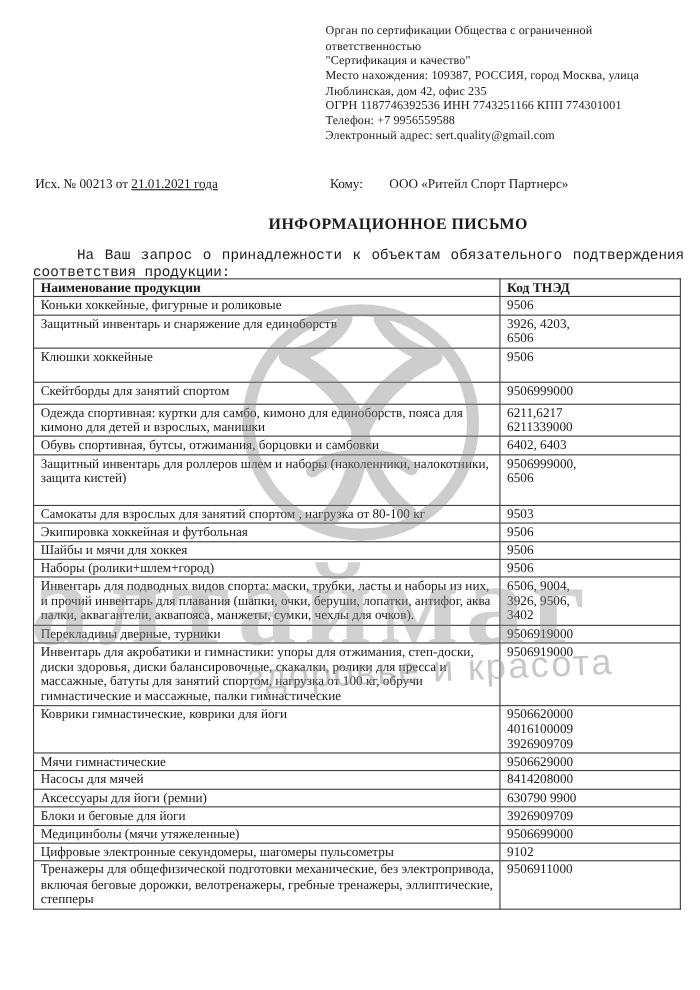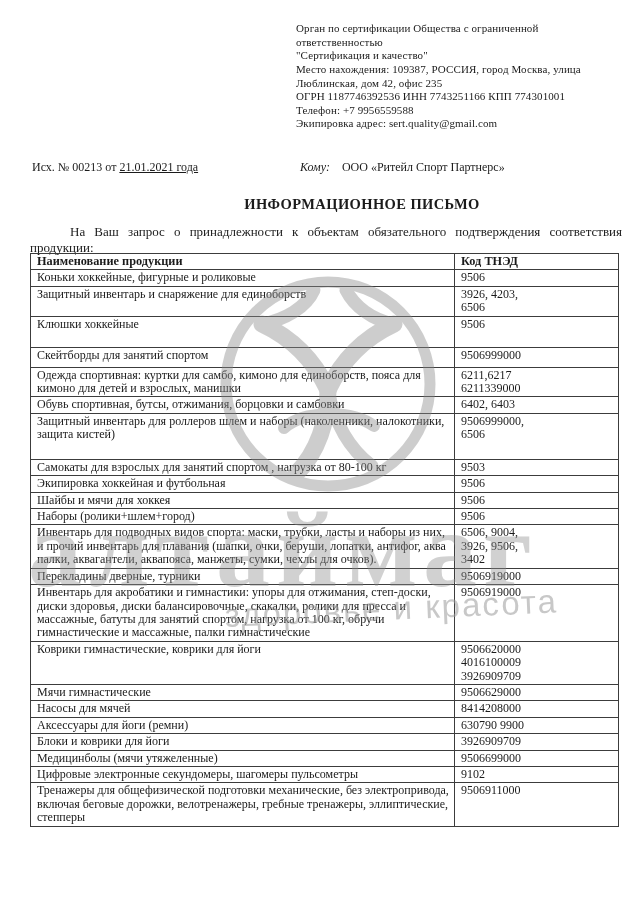--- a/index.html
+++ b/index.html
@@ -9,28 +9,28 @@
     font-family:"Liberation Serif","DejaVu Serif",serif;
   }
   .org-block{
     position:absolute;left:296px;top:22px;width:332px;
     font-size:11px;line-height:1.24;letter-spacing:.1px;
   }
   .ref-row{position:absolute;top:160px;left:32px;width:590px;font-size:12px;}
   .ref-no{position:absolute;left:0;top:0;}
   .ref-date{text-decoration:underline;}
   .to-line{position:absolute;left:268px;top:0;}
-  .to-label{margin-right:12px;font-style:italic;}
+  .to-label{margin-right:24px;}
   .doc-title{
     position:absolute;top:196px;left:0;width:636px;text-align:center;
     font-weight:bold;font-size:14.5px;letter-spacing:.4px;padding-left:44px;
   }
   .intro{
     position:absolute;top:224px;left:30px;width:592px;
-    font-size:13px;line-height:1.22;text-align:justify;text-indent:40px;
+    font-size:13px;line-height:1.22;text-align:justify;text-indent:40px;font-family:Liberation Mono, monospace;
   }
   table.doc-table{
     position:absolute;top:253px;left:30px;width:589px;
     border-collapse:collapse;table-layout:fixed;
     font-size:12px;line-height:13.4px;
   }
   .doc-table th,.doc-table td{
     border:1px solid #3c3c3c;padding:1px 5px 1px 6px;
     vertical-align:top;text-align:left;font-weight:normal;
   }
@@ -56,21 +56,21 @@
 </head>
 <body>
 
 <div class="org-block">
   <div>Орган по сертификации Общества с ограниченной ответственностью</div>
   <div>"Сертификация и качество"</div>
   <div>Место нахождения: 109387, РОССИЯ, город Москва, улица</div>
   <div>Люблинская, дом 42, офис 235</div>
   <div>ОГРН 1187746392536 ИНН 7743251166 КПП 774301001</div>
   <div>Телефон: +7 9956559588</div>
-  <div>Экипировка адрес: sert.quality@gmail.com</div>
+  <div>Электронный адрес: sert.quality@gmail.com</div>
 </div>
 
 <div class="ref-row">
   <span class="ref-no"><span>Исх. № 00213 от </span><span class="ref-date">21.01.2021 года</span></span>
   <span class="to-line"><span class="to-label">Кому:</span><span>ООО «Ритейл Спорт Партнерс»</span></span>
 </div>
 
 <div class="doc-title">ИНФОРМАЦИОННОЕ ПИСЬМО</div>
 
 <div class="intro">На Ваш запрос о принадлежности к объектам обязательного подтверждения соответствия продукции:</div>
@@ -179,21 +179,21 @@
     <td class="cell-name">Насосы для мячей</td>
     <td class="cell-code">8414208000</td>
   </tr>
 
   <tr>
     <td class="cell-name">Аксессуары для йоги (ремни)</td>
     <td class="cell-code">630790 9900</td>
   </tr>
 
   <tr>
-    <td class="cell-name">Блоки и коврики для йоги</td>
+    <td class="cell-name">Блоки и беговые для йоги</td>
     <td class="cell-code">3926909709</td>
   </tr>
 
   <tr>
     <td class="cell-name">Медицинболы (мячи утяжеленные)</td>
     <td class="cell-code">9506699000</td>
   </tr>
 
   <tr>
     <td class="cell-name">Цифровые электронные секундомеры, шагомеры  пульсометры</td>

